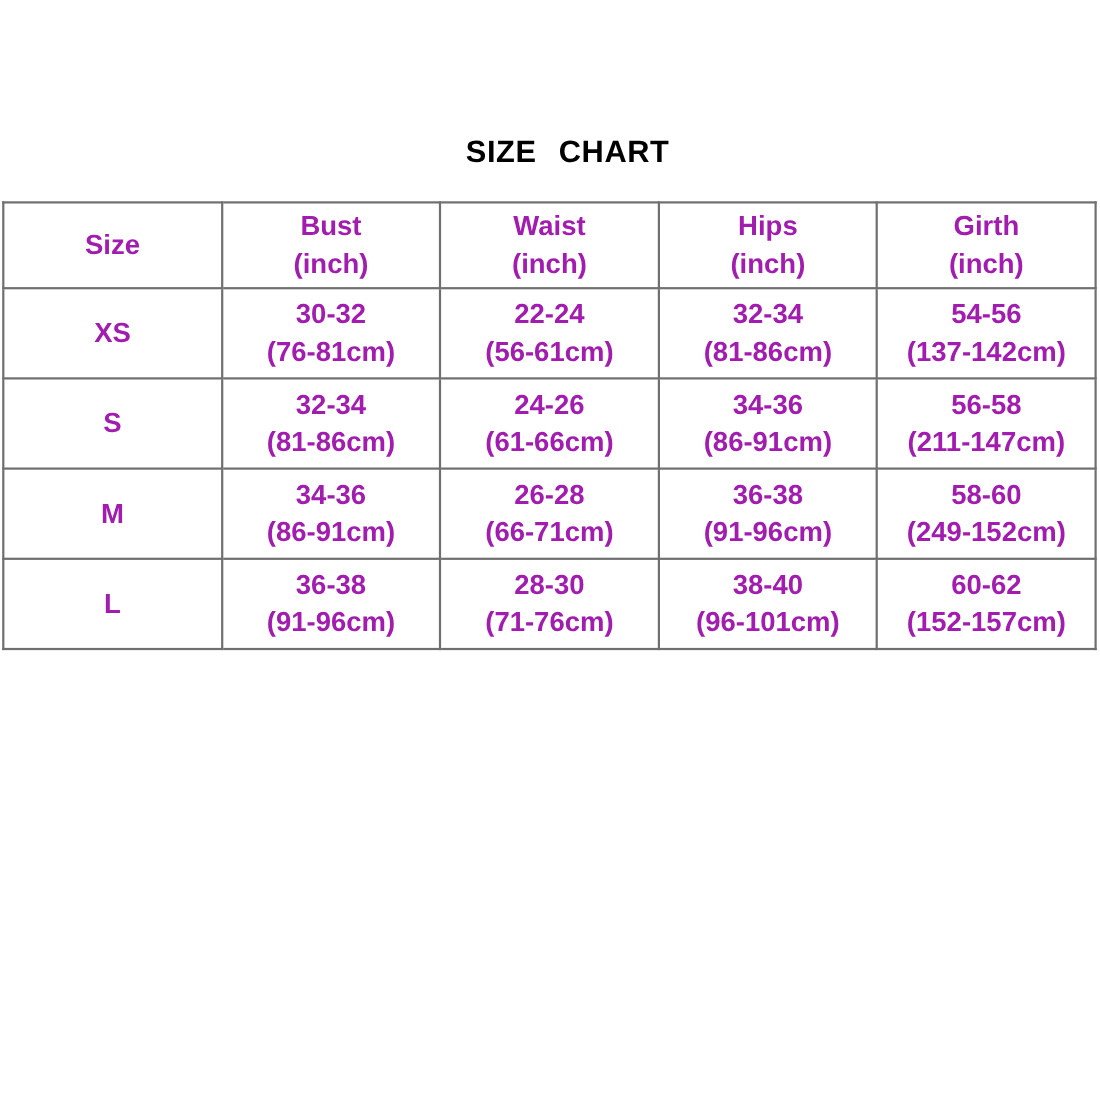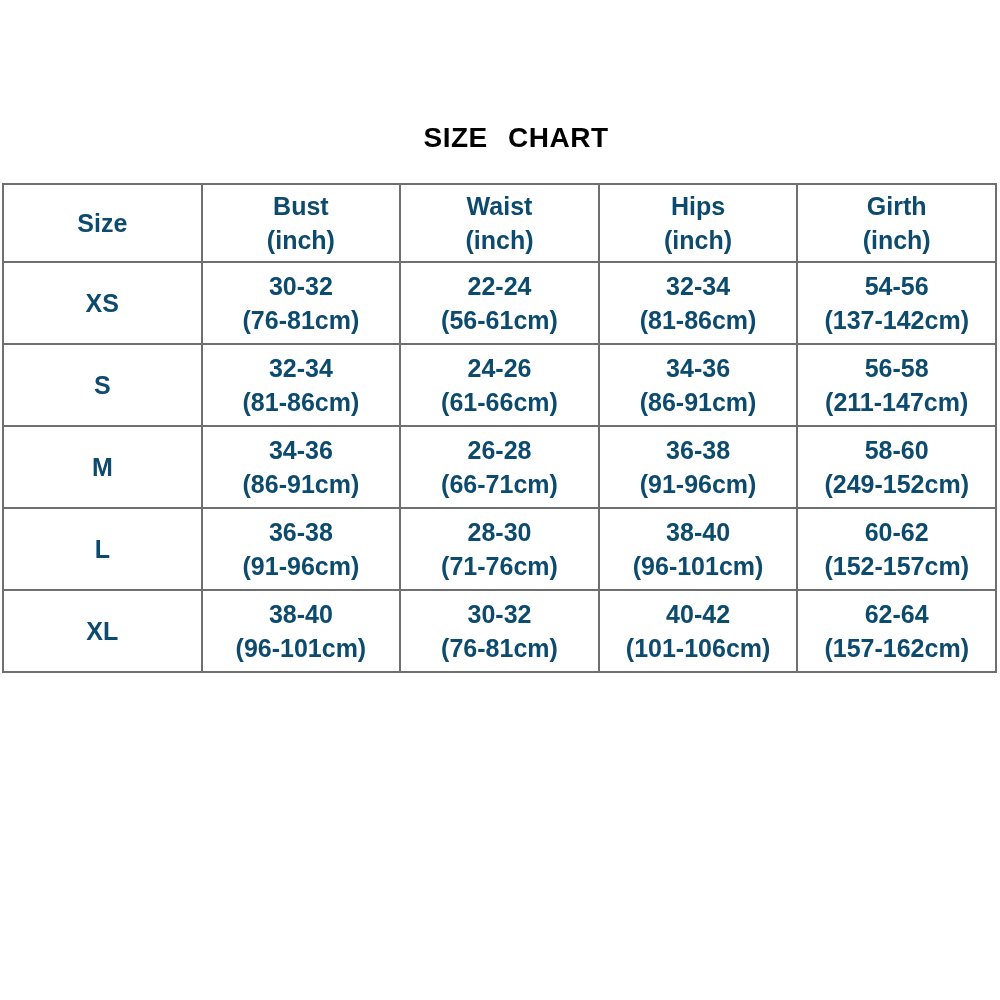--- a/index.html
+++ b/index.html
@@ -32,21 +32,21 @@
     word-spacing: 12px;
     padding-left: 16px;
   }
   table.size-table {
     position: absolute;
     top: 183px;
     left: 2px;
     width: 995px;
     border-collapse: collapse;
     table-layout: fixed;
-    color: #0c4a6e;
+    color: #a21caf;
     font-weight: bold;
   }
   .size-table th,
   .size-table td {
     border: 2px solid #6f6f6f;
     text-align: center;
     vertical-align: middle;
     padding: 0;
     font-size: 25px;
     font-weight: bold;
@@ -170,39 +170,18 @@
         <td>
           <div class="cell-line">38-40</div>
           <div class="cell-line">(96-101cm)</div>
         </td>
         <td>
           <div class="cell-line">60-62</div>
           <div class="cell-line">(152-157cm)</div>
         </td>
       </tr>
 
-      <tr>
-        <td>
-            <div class="cell-line">XL</div>
-          </td>
-        <td>
-          <div class="cell-line">38-40</div>
-          <div class="cell-line">(96-101cm)</div>
-        </td>
-        <td>
-          <div class="cell-line">30-32</div>
-          <div class="cell-line">(76-81cm)</div>
-        </td>
-        <td>
-          <div class="cell-line">40-42</div>
-          <div class="cell-line">(101-106cm)</div>
-        </td>
-        <td>
-          <div class="cell-line">62-64</div>
-          <div class="cell-line">(157-162cm)</div>
-        </td>
-      </tr>
 
 
 
     </tbody>
   </table>
 </div>
 
 </body></html>

